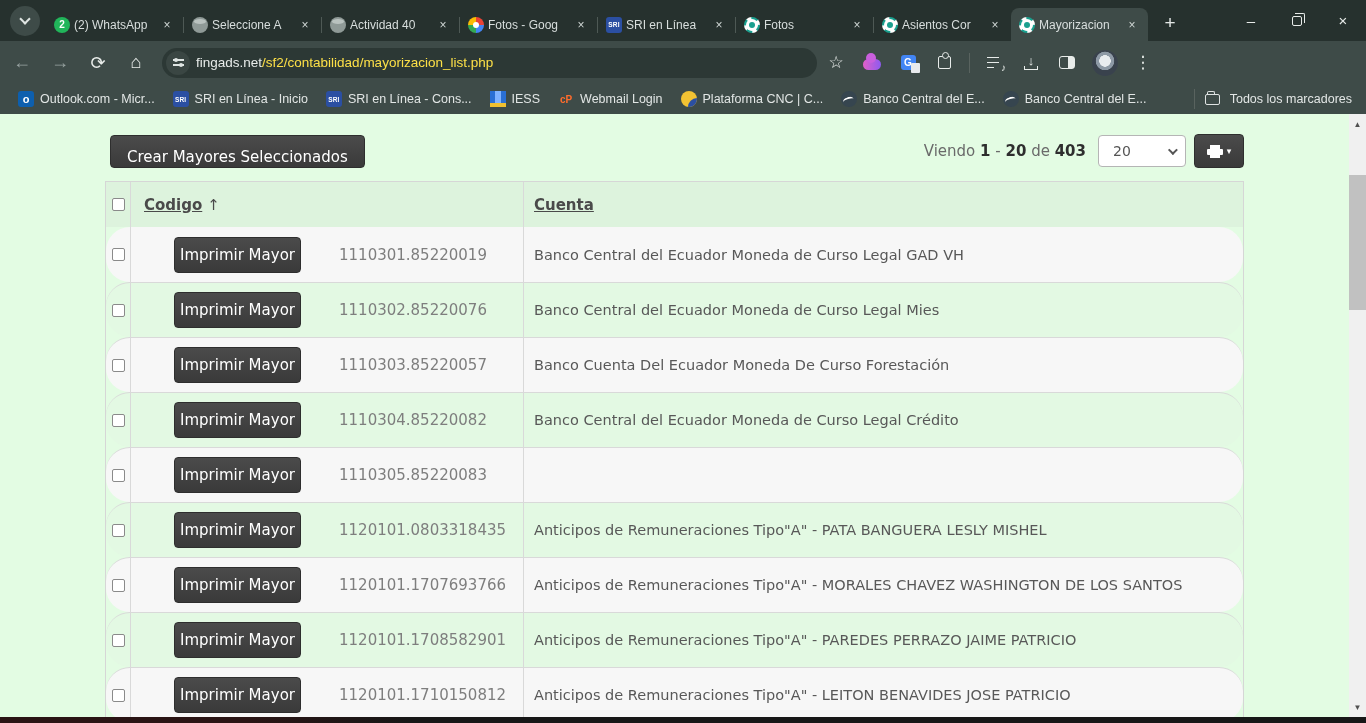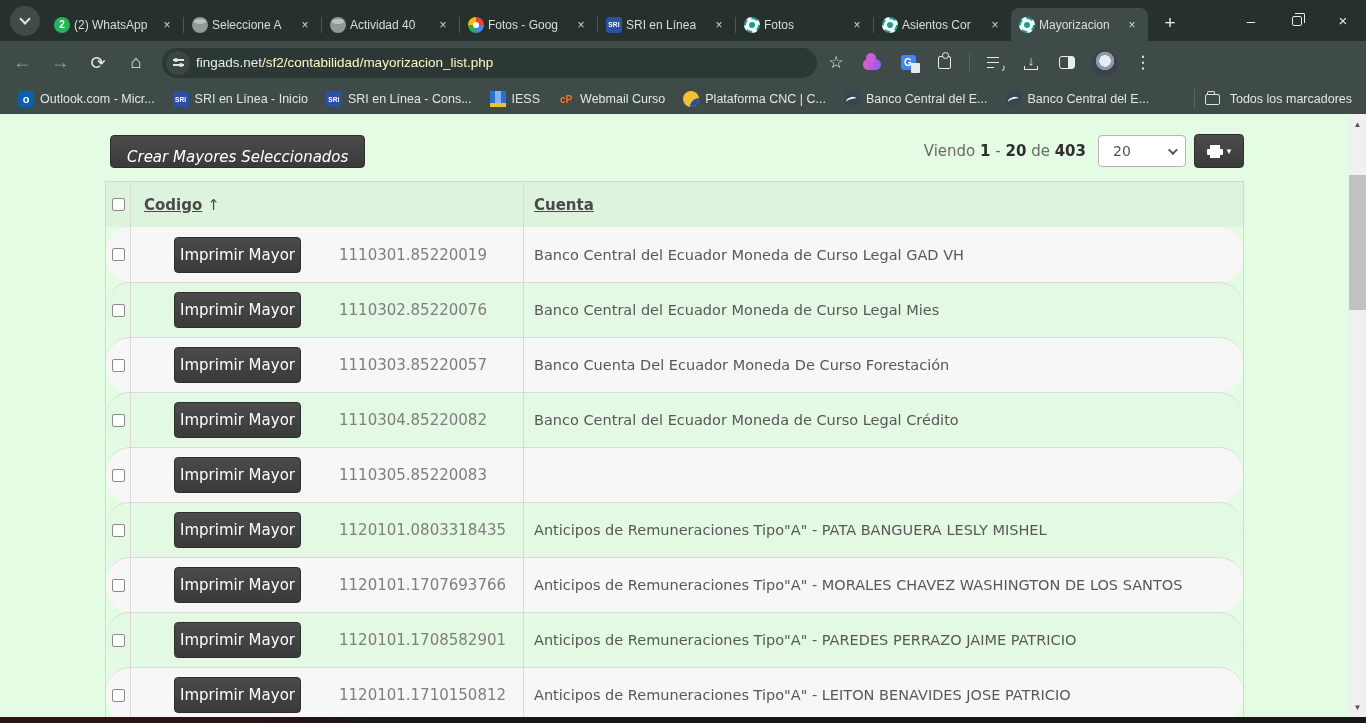--- a/index.html
+++ b/index.html
@@ -36,21 +36,21 @@
             justify-content:center; font-size:18px; color:#e8ecea; border-radius:50%; }
   .navbtn.dim { color:#97a2a0; }
   .omnibox { width:655px; height:30px; background:#2c3835; border-radius:15px; margin-left:10px;
              display:flex; align-items:center; color:#e8ecea; font-size:13.5px; }
   .siteinfo { width:24px; height:24px; border-radius:50%; background:#3a4643; margin:0 6px 0 4px;
               display:flex; flex-direction:column; align-items:center; justify-content:center; gap:3px; }
   .slider { width:11px; height:1.6px; background:#dfe5e3; position:relative; }
   .slider::after { content:""; position:absolute; width:4px; height:4px; border-radius:50%;
                    background:#dfe5e3; top:-1.2px; }
   .slider.s1::after { left:1px; } .slider.s2::after { right:1px; }
-  .url-path { color:#fef9c3; }
+  .url-path { color:#fde047; }
   .tool-right { display:flex; align-items:center; margin-left:8px; gap:14px; }
   .ticon { color:#e8ecea; font-size:17px; display:flex; align-items:center; justify-content:center;
            width:22px; height:22px; }
   .vsep { width:1px; height:20px; background:#59635f; }
   .ext-cloud { width:18px; height:11px; border-radius:7px; background:linear-gradient(90deg,#e060c8,#8d5bf0);
                position:relative; margin-top:4px; }
   .ext-cloud::before { content:""; position:absolute; left:3px; top:-6px; width:10px; height:10px;
                border-radius:50%; background:#c95fdd; }
   .gtrans { width:15px; height:15px; background:#4285F4; border-radius:3px; color:#fff; font-size:10px;
             font-weight:bold; display:flex; align-items:center; justify-content:center; position:relative; }
@@ -102,21 +102,21 @@
   .folder-icon { width:15px; height:11px; border:1.6px solid #dfe3e2; border-radius:2px; position:relative; }
   .folder-icon::before { content:""; position:absolute; top:-4px; left:1px; width:6px; height:3px;
          border:1.6px solid #dfe3e2; border-bottom:none; border-radius:2px 2px 0 0; }
 
   
   .content { position:absolute; left:0; top:114px; width:1349px; height:603px; background:#e3fce3;
              overflow:hidden; }
   .actionrow { position:absolute; left:110px; top:20px; width:1134px; display:flex; align-items:center; }
   .btn-dark { background:linear-gradient(#4b4b4b,#3a3a3a); border:1px solid #2e2e2e; border-radius:4px;
               color:#fff; font-family:"DejaVu Sans", sans-serif; }
-  .btn-create { height:33px; padding:12px 16px; font-size:15px;font-style:italic; }
+  .btn-create { height:33px; padding:12px 16px; font-size:15px; }
   .pagingcluster { margin-left:auto; display:flex; align-items:center; }
   .viendo { font-family:"DejaVu Sans", sans-serif; font-size:15px; color:#6a6a6a; }
   .viendo b { color:#2e2e2e; }
   .pagesize { width:88px; height:32px; background:#fff; border:1px solid #b5b5b5; border-radius:4px;
               margin-left:12px; display:flex; align-items:center; font-family:"DejaVu Sans", sans-serif;
               font-size:14px; color:#555; padding:0 10px 0 14px; }
   .pagesize .chev { margin-left:auto; width:7px; height:7px; border-right:2px solid #555;
               border-bottom:2px solid #555; transform:rotate(45deg) translateY(-2px); }
   .btn-print { width:50px; height:34px; margin-left:8px; display:flex; align-items:center;
                justify-content:center; gap:4px; }
@@ -279,21 +279,21 @@
       <span class="bm">
         <span class="fav fav-sri">SRI</span>
         <span>SRI en Línea - Cons...</span>
       </span>
       <span class="bm">
         <span class="fav fav-iess"></span>
         <span>IESS</span>
       </span>
       <span class="bm">
         <span class="fav fav-cpanel">cP</span>
-        <span>Webmail Curso</span>
+        <span>Webmail Login</span>
       </span>
       <span class="bm">
         <span class="fav fav-cnc"></span>
         <span>Plataforma CNC | C...</span>
       </span>
       <span class="bm">
         <span class="fav fav-bce"></span>
         <span>Banco Central del E...</span>
       </span>
       <span class="bm">

